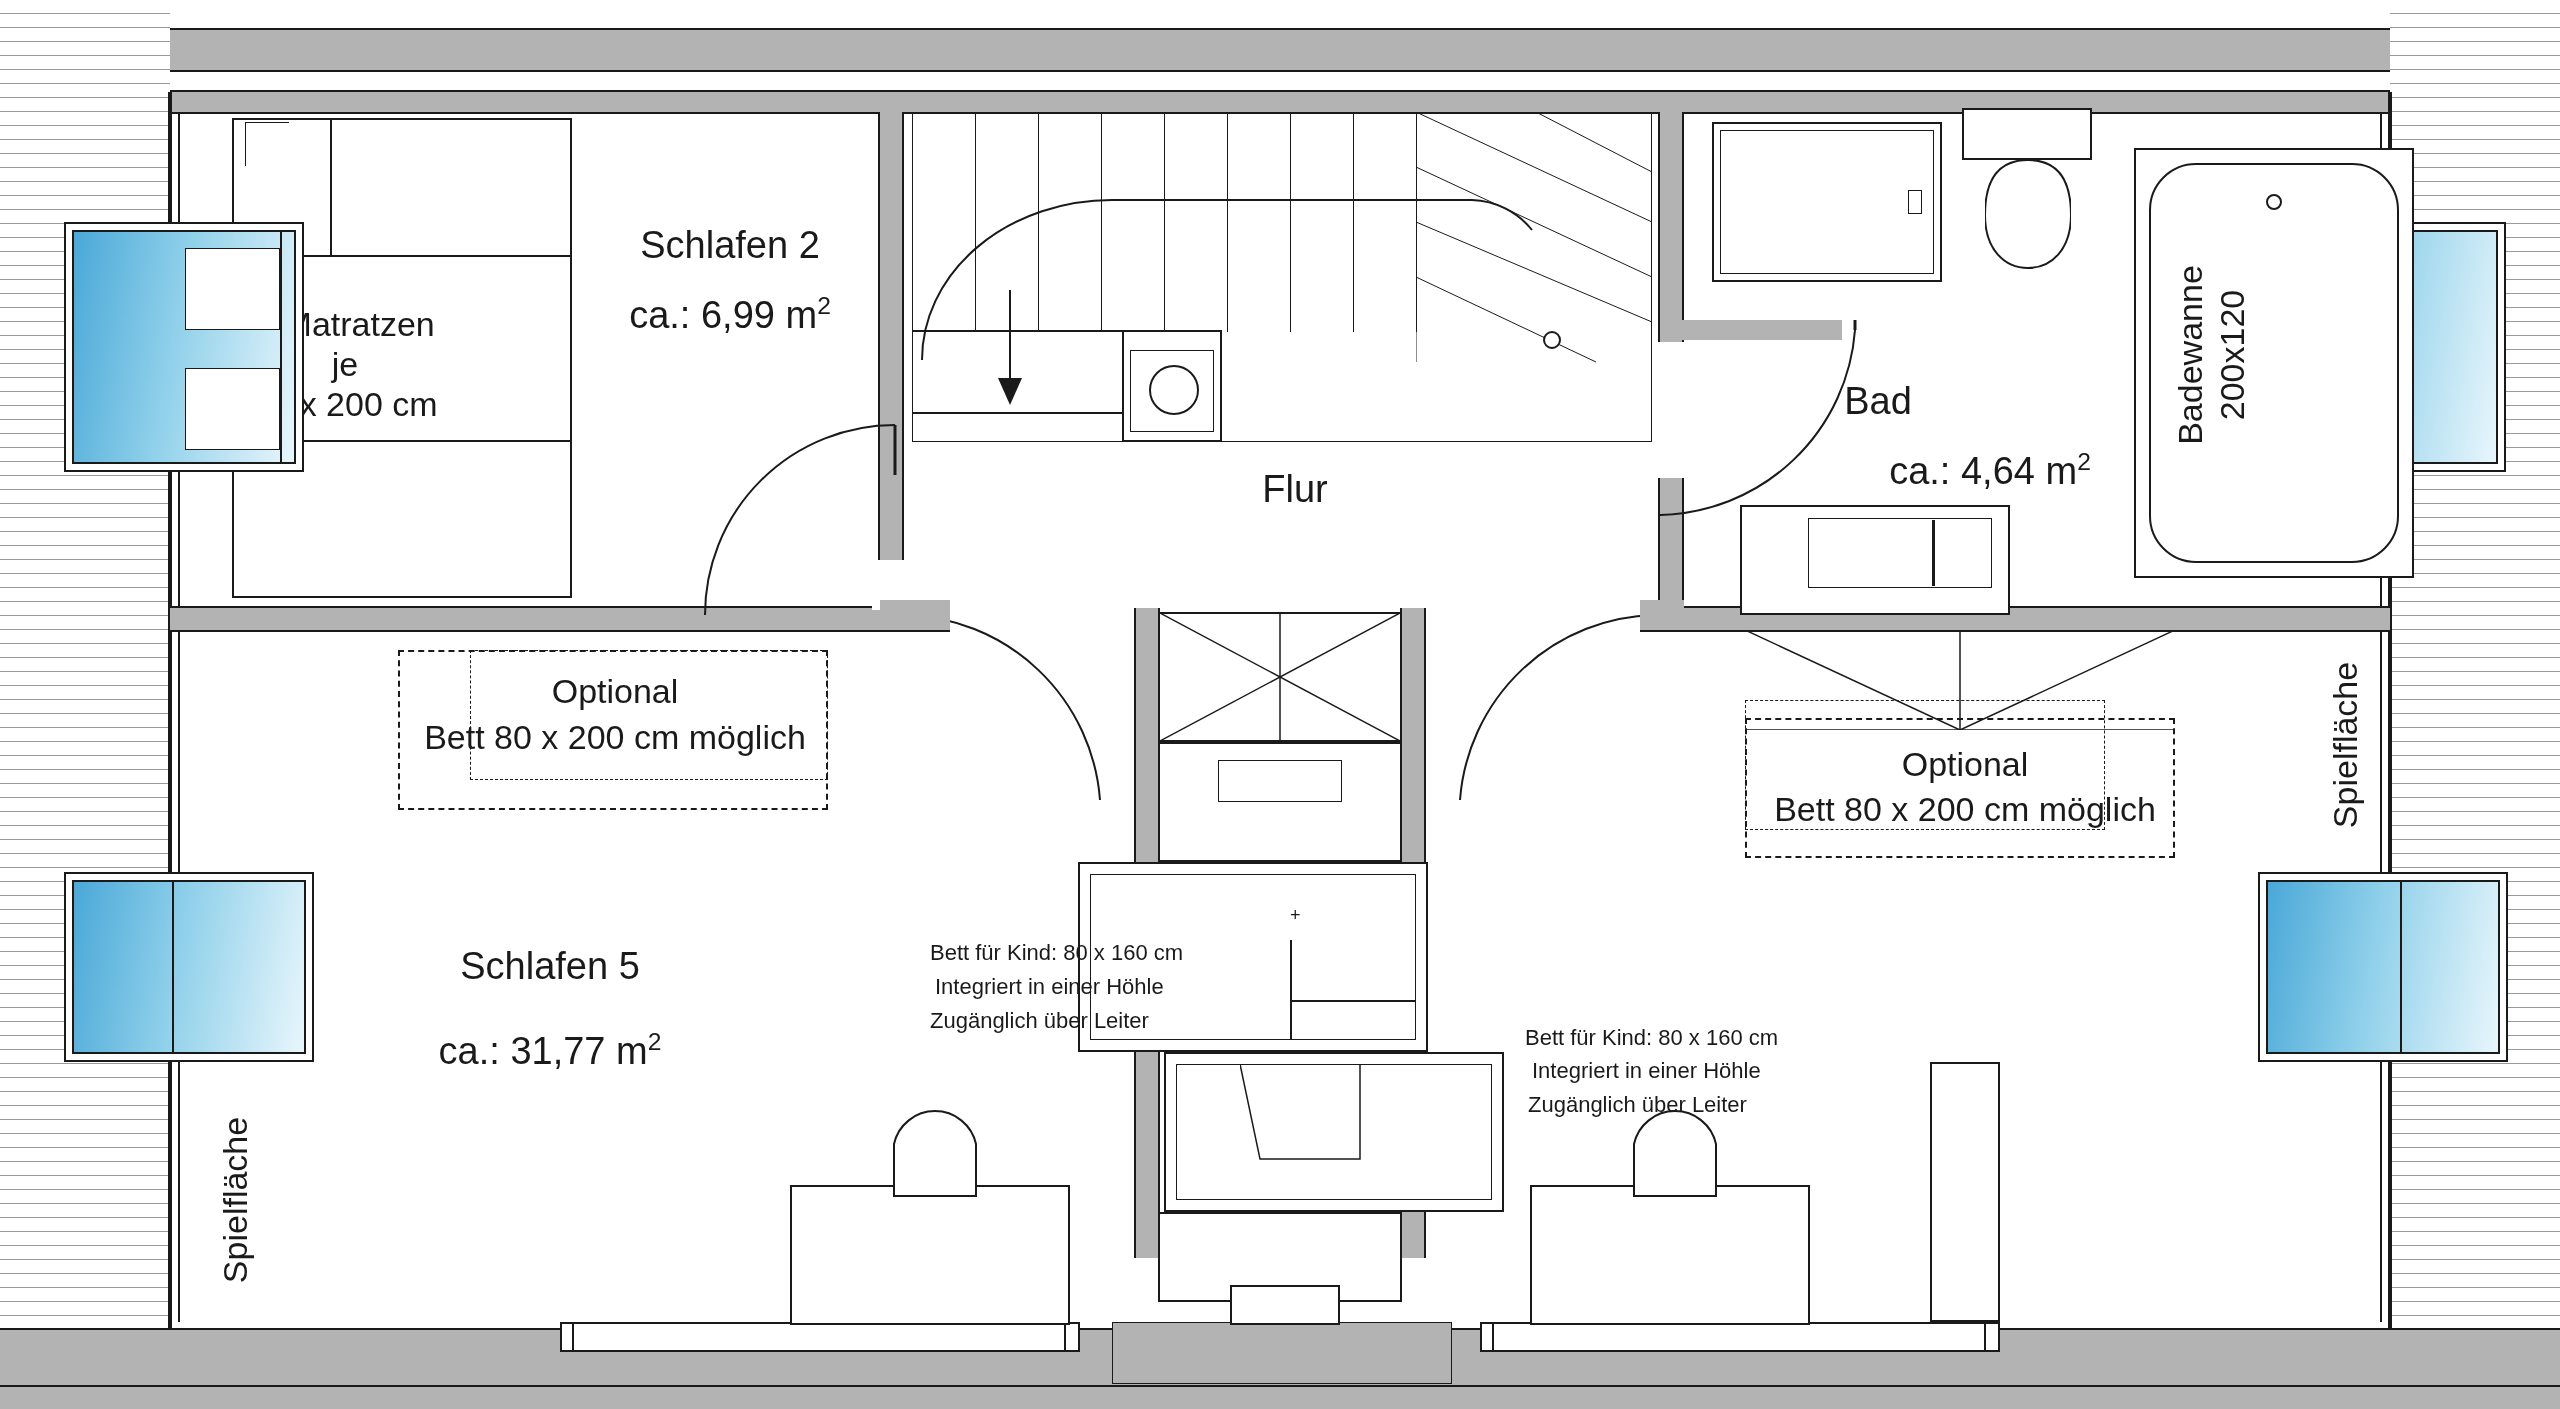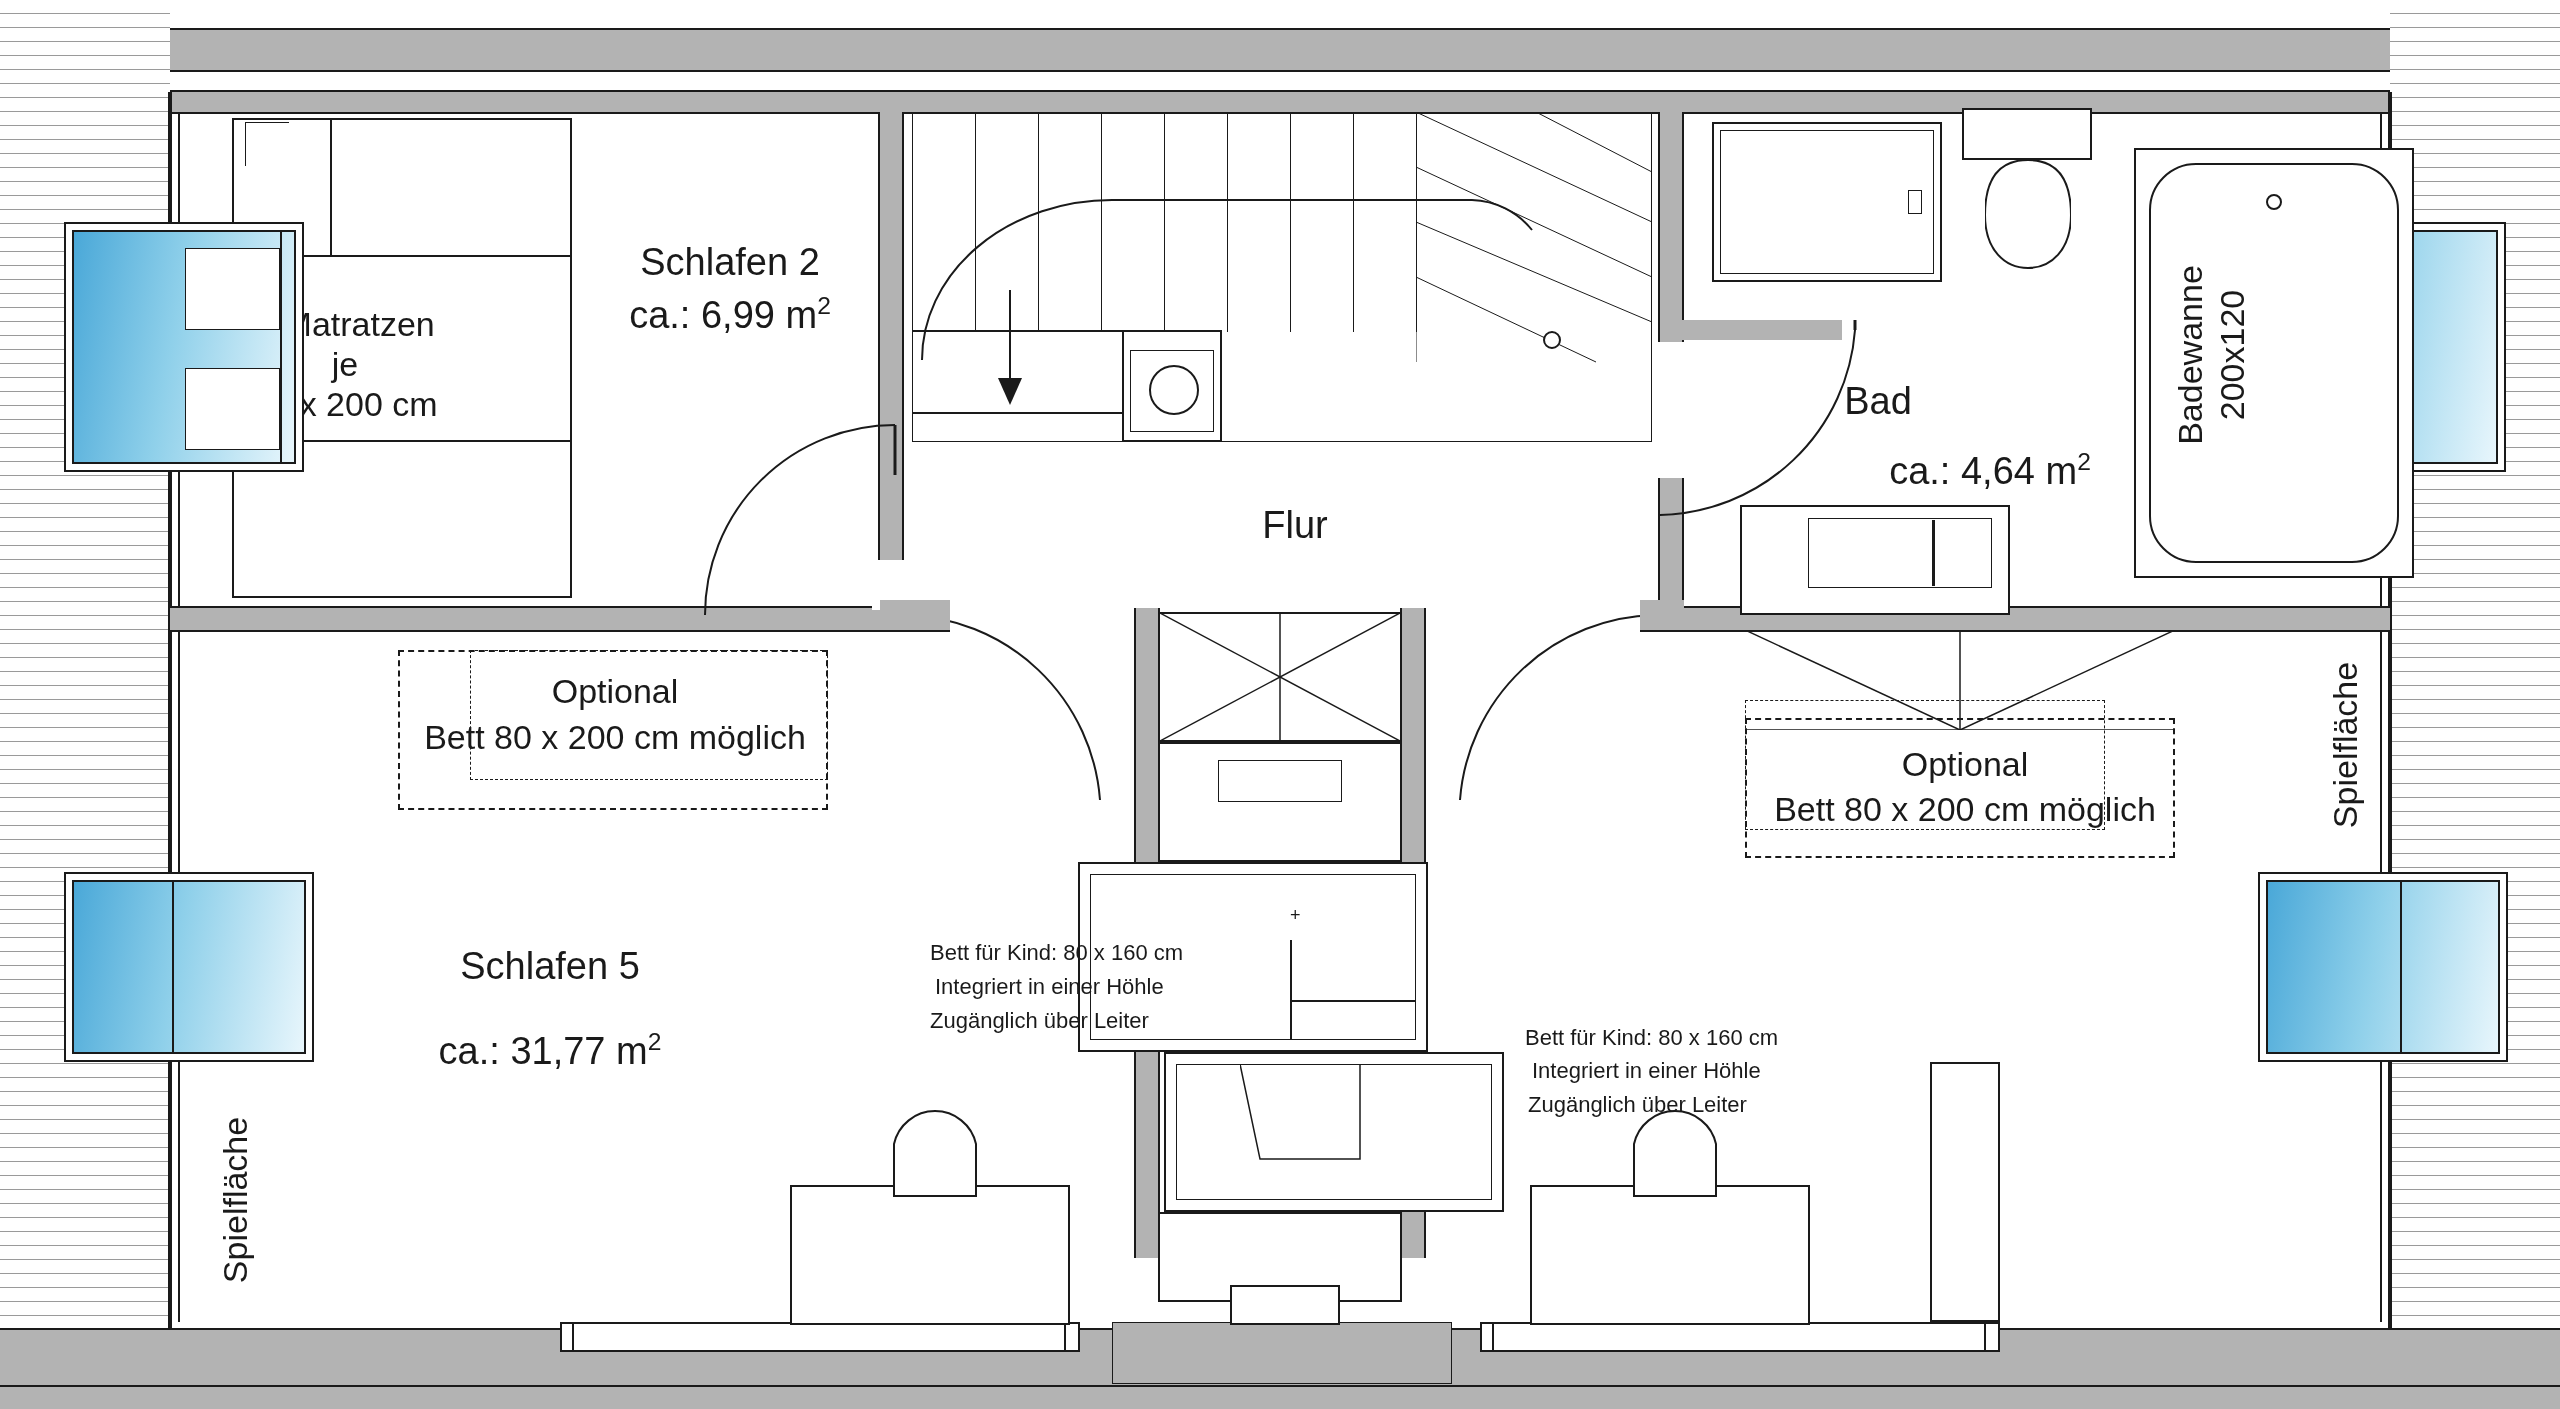--- a/index.html
+++ b/index.html
@@ -94,21 +94,21 @@
   <div class="box" style="left:232px;top:118px;width:340px;height:480px;"></div>
   <div class="ln" style="left:232px;top:255px;width:340px;height:2px;"></div>
   <div class="ln" style="left:232px;top:440px;width:340px;height:2px;"></div>
   <div class="ln" style="left:330px;top:118px;width:2px;height:137px;"></div>
   <div class="boxthin" style="left:245px;top:122px;width:44px;height:44px;border-right:none;border-bottom:none;"></div>
 
   <div class="lbl t24" style="left:345px;top:305px;transform:translateX(-50%);">3 Matratzen</div>
   <div class="lbl t24" style="left:345px;top:345px;transform:translateX(-50%);">je</div>
   <div class="lbl t24" style="left:345px;top:385px;transform:translateX(-50%);">80 x 200 cm</div>
 
-  <div class="lbl t28" style="left:730px;top:241px;transform:translateX(-50%);">Schlafen 2</div>
+  <div class="lbl t28" style="left:730px;top:224px;transform:translateX(-50%);">Schlafen 2</div>
   <div class="lbl t28" style="left:730px;top:292px;transform:translateX(-50%);">
     <span>ca.: 6,99 m</span><sup>2</sup>
   </div>
 
   <svg class="abs" style="left:700px;top:420px;width:210px;height:200px;">
     <path d="M 5 195 A 190 190 0 0 1 195 5" fill="none" stroke="#1a1a1a" stroke-width="2"></path>
     <line x1="195" y1="5" x2="195" y2="55" stroke="#1a1a1a" stroke-width="3"></line>
   </svg>
 
   <div class="glassframe" style="left:64px;top:222px;width:240px;height:250px;"></div>
@@ -161,21 +161,21 @@
   </svg>
   <div class="ln" style="left:912px;top:330px;width:220px;height:2px;"></div>
   <div class="ln" style="left:912px;top:412px;width:220px;height:2px;"></div>
 
   <div class="box white" style="left:1122px;top:330px;width:100px;height:112px;"></div>
   <div class="boxthin" style="left:1130px;top:350px;width:84px;height:82px;"></div>
   <svg class="abs" style="left:1146px;top:362px;width:56px;height:56px;">
     <circle cx="28" cy="28" r="24" fill="none" stroke="#1a1a1a" stroke-width="2"></circle>
   </svg>
 
-  <div class="lbl t28" style="left:1295px;top:504px;transform:translateX(-50%);">Flur</div>
+  <div class="lbl t28" style="left:1295px;top:468px;transform:translateX(-50%);">Flur</div>
 
   <svg class="abs" style="left:1640px;top:320px;width:230px;height:200px;">
     <path d="M 215 10 A 200 200 0 0 1 20 195" fill="none" stroke="#1a1a1a" stroke-width="2"></path>
     <line x1="215" y1="10" x2="215" y2="-10" stroke="#1a1a1a" stroke-width="3"></line>
   </svg>
 
   <svg class="abs" style="left:900px;top:610px;width:230px;height:200px;">
     <path d="M 5 5 A 200 200 0 0 1 200 190" fill="none" stroke="#1a1a1a" stroke-width="2"></path>
   </svg>
 

